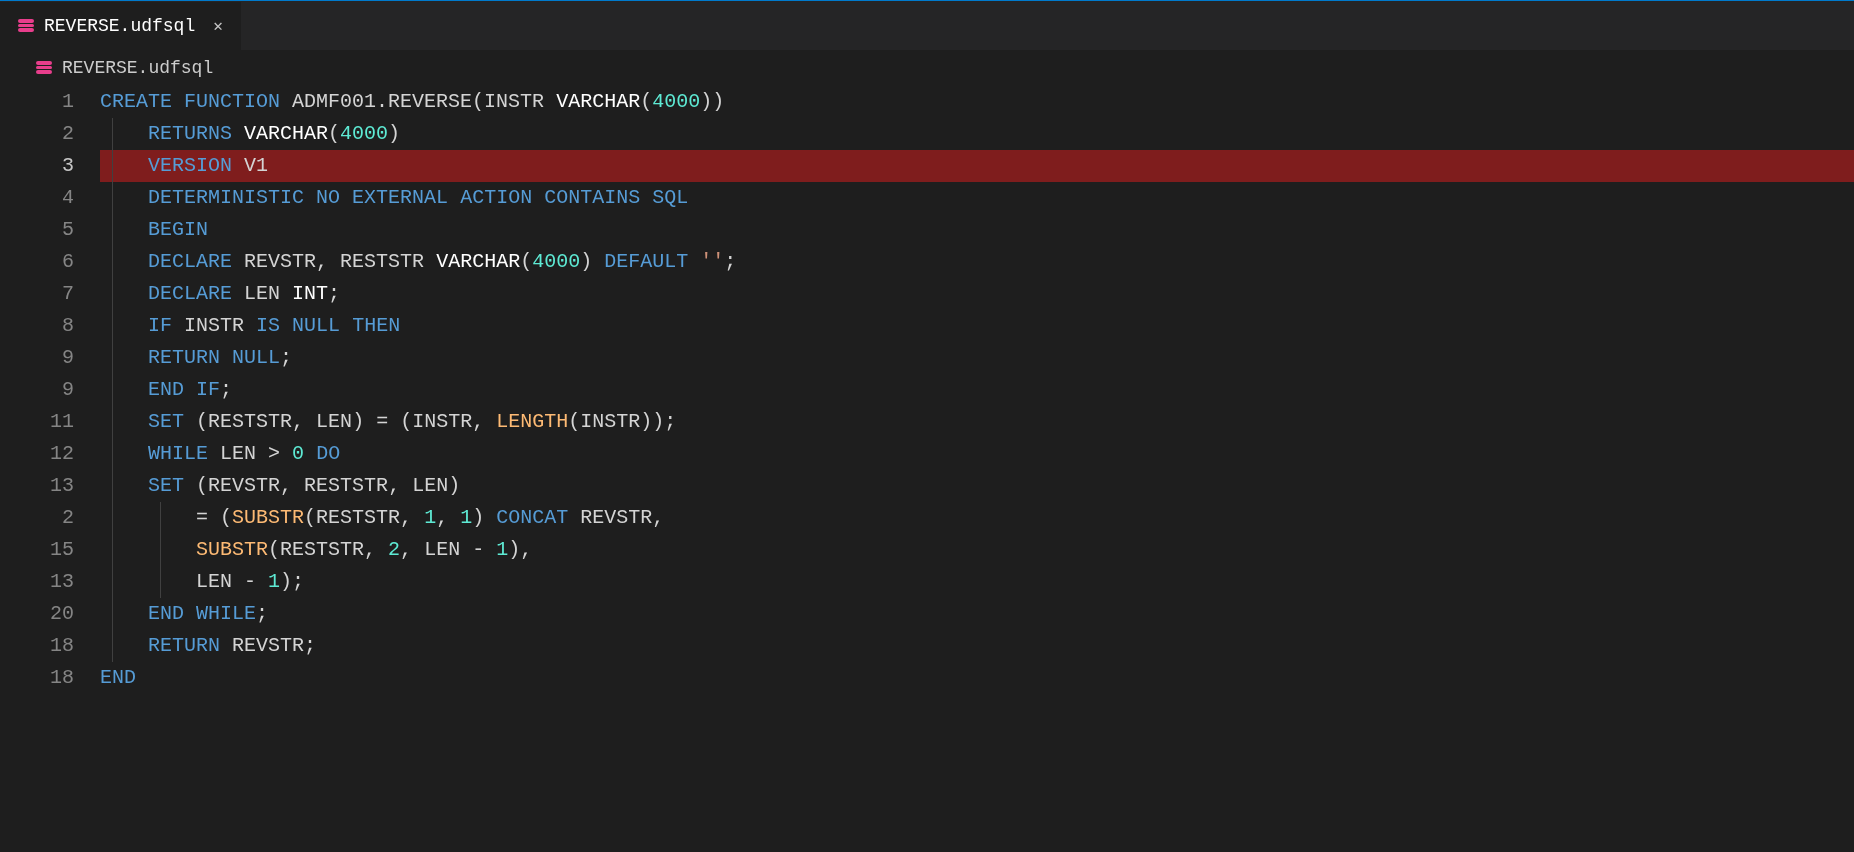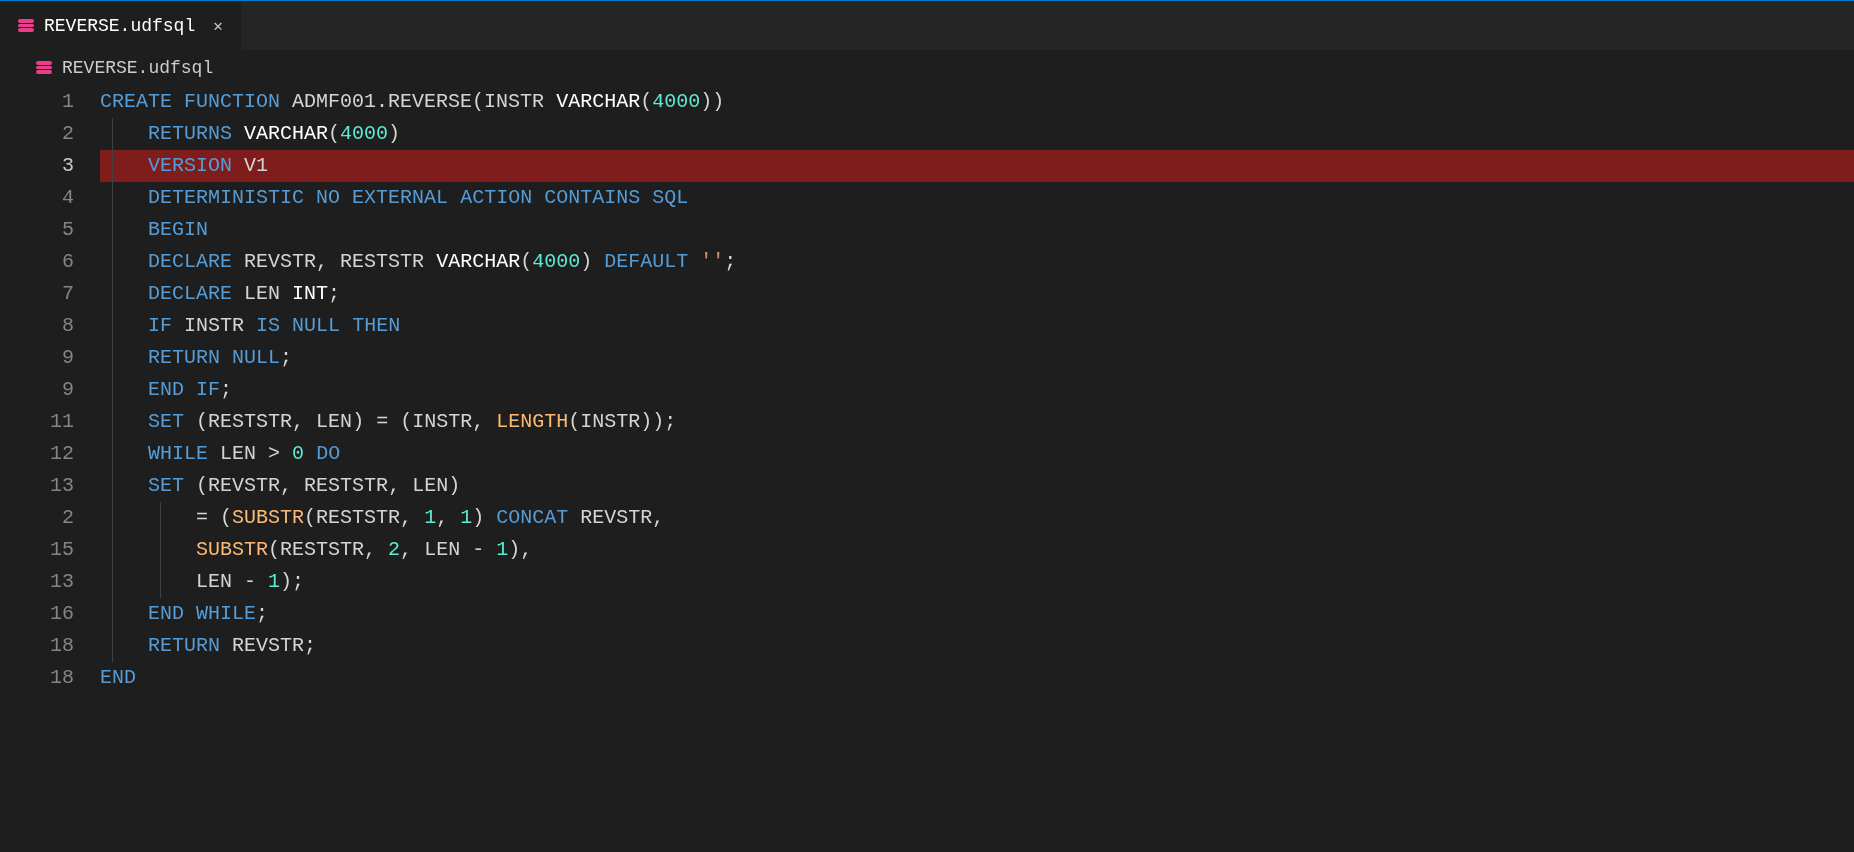--- a/index.html
+++ b/index.html
@@ -146,18 +146,18 @@
       <div class="ln">7</div>
       <div class="ln">8</div>
       <div class="ln">9</div>
       <div class="ln">9</div>
       <div class="ln">11</div>
       <div class="ln">12</div>
       <div class="ln">13</div>
       <div class="ln">2</div>
       <div class="ln">15</div>
       <div class="ln">13</div>
-      <div class="ln">16</div>
+      <div class="ln">20</div>
       <div class="ln">18</div>
       <div class="ln">18</div>
     </div>
   <div class="code" id="code"><div class="code-line"><span><span class="tok-kw">CREATE</span> <span class="tok-kw">FUNCTION</span> <span class="tok-id">ADMF001.REVERSE</span><span class="tok-punc">(</span><span class="tok-id">INSTR</span> <span class="tok-ty">VARCHAR</span><span class="tok-punc">(</span><span class="tok-num">4000</span><span class="tok-punc">)</span><span class="tok-punc">)</span></span></div><div class="code-line"><span class="indent-guide"></span><span>    <span class="tok-kw">RETURNS</span> <span class="tok-ty">VARCHAR</span><span class="tok-punc">(</span><span class="tok-num">4000</span><span class="tok-punc">)</span></span></div><div class="code-line highlighted"><span class="indent-guide"></span><span>    <span class="tok-kw">VERSION</span> <span class="tok-id">V1</span></span></div><div class="code-line"><span class="indent-guide"></span><span>    <span class="tok-kw">DETERMINISTIC</span> <span class="tok-kw">NO</span> <span class="tok-kw">EXTERNAL</span> <span class="tok-kw">ACTION</span> <span class="tok-kw">CONTAINS</span> <span class="tok-kw">SQL</span></span></div><div class="code-line"><span class="indent-guide"></span><span>    <span class="tok-kw">BEGIN</span></span></div><div class="code-line"><span class="indent-guide"></span><span>    <span class="tok-kw">DECLARE</span> <span class="tok-id">REVSTR</span><span class="tok-punc">,</span> <span class="tok-id">RESTSTR</span> <span class="tok-ty">VARCHAR</span><span class="tok-punc">(</span><span class="tok-num">4000</span><span class="tok-punc">)</span> <span class="tok-kw">DEFAULT</span> <span class="tok-str">''</span><span class="tok-punc">;</span></span></div><div class="code-line"><span class="indent-guide"></span><span>    <span class="tok-kw">DECLARE</span> <span class="tok-id">LEN</span> <span class="tok-ty">INT</span><span class="tok-punc">;</span></span></div><div class="code-line"><span class="indent-guide"></span><span>    <span class="tok-kw">IF</span> <span class="tok-id">INSTR</span> <span class="tok-kw">IS</span> <span class="tok-kw">NULL</span> <span class="tok-kw">THEN</span></span></div><div class="code-line"><span class="indent-guide"></span><span>    <span class="tok-kw">RETURN</span> <span class="tok-kw">NULL</span><span class="tok-punc">;</span></span></div><div class="code-line"><span class="indent-guide"></span><span>    <span class="tok-kw">END</span> <span class="tok-kw">IF</span><span class="tok-punc">;</span></span></div><div class="code-line"><span class="indent-guide"></span><span>    <span class="tok-kw">SET</span> <span class="tok-punc">(</span><span class="tok-id">RESTSTR</span><span class="tok-punc">,</span> <span class="tok-id">LEN</span><span class="tok-punc">)</span> <span class="tok-punc">=</span> <span class="tok-punc">(</span><span class="tok-id">INSTR</span><span class="tok-punc">,</span> <span class="tok-fn">LENGTH</span><span class="tok-punc">(</span><span class="tok-id">INSTR</span><span class="tok-punc">)</span><span class="tok-punc">)</span><span class="tok-punc">;</span></span></div><div class="code-line"><span class="indent-guide"></span><span>    <span class="tok-kw">WHILE</span> <span class="tok-id">LEN</span> <span class="tok-punc">&gt;</span> <span class="tok-num">0</span> <span class="tok-kw">DO</span></span></div><div class="code-line"><span class="indent-guide"></span><span>    <span class="tok-kw">SET</span> <span class="tok-punc">(</span><span class="tok-id">REVSTR</span><span class="tok-punc">,</span> <span class="tok-id">RESTSTR</span><span class="tok-punc">,</span> <span class="tok-id">LEN</span><span class="tok-punc">)</span></span></div><div class="code-line"><span class="indent-guide"></span><span class="indent-guide2"></span><span>        <span class="tok-punc">=</span> <span class="tok-punc">(</span><span class="tok-fn">SUBSTR</span><span class="tok-punc">(</span><span class="tok-id">RESTSTR</span><span class="tok-punc">,</span> <span class="tok-num">1</span><span class="tok-punc">,</span> <span class="tok-num">1</span><span class="tok-punc">)</span> <span class="tok-kw">CONCAT</span> <span class="tok-id">REVSTR</span><span class="tok-punc">,</span></span></div><div class="code-line"><span class="indent-guide"></span><span class="indent-guide2"></span><span>        <span class="tok-fn">SUBSTR</span><span class="tok-punc">(</span><span class="tok-id">RESTSTR</span><span class="tok-punc">,</span> <span class="tok-num">2</span><span class="tok-punc">,</span> <span class="tok-id">LEN</span> <span class="tok-punc">-</span> <span class="tok-num">1</span><span class="tok-punc">)</span><span class="tok-punc">,</span></span></div><div class="code-line"><span class="indent-guide"></span><span class="indent-guide2"></span><span>        <span class="tok-id">LEN</span> <span class="tok-punc">-</span> <span class="tok-num">1</span><span class="tok-punc">)</span><span class="tok-punc">;</span></span></div><div class="code-line"><span class="indent-guide"></span><span>    <span class="tok-kw">END</span> <span class="tok-kw">WHILE</span><span class="tok-punc">;</span></span></div><div class="code-line"><span class="indent-guide"></span><span>    <span class="tok-kw">RETURN</span> <span class="tok-id">REVSTR</span><span class="tok-punc">;</span></span></div><div class="code-line"><span><span class="tok-kw">END</span></span></div></div>
 </div>
 
 </body></html>

